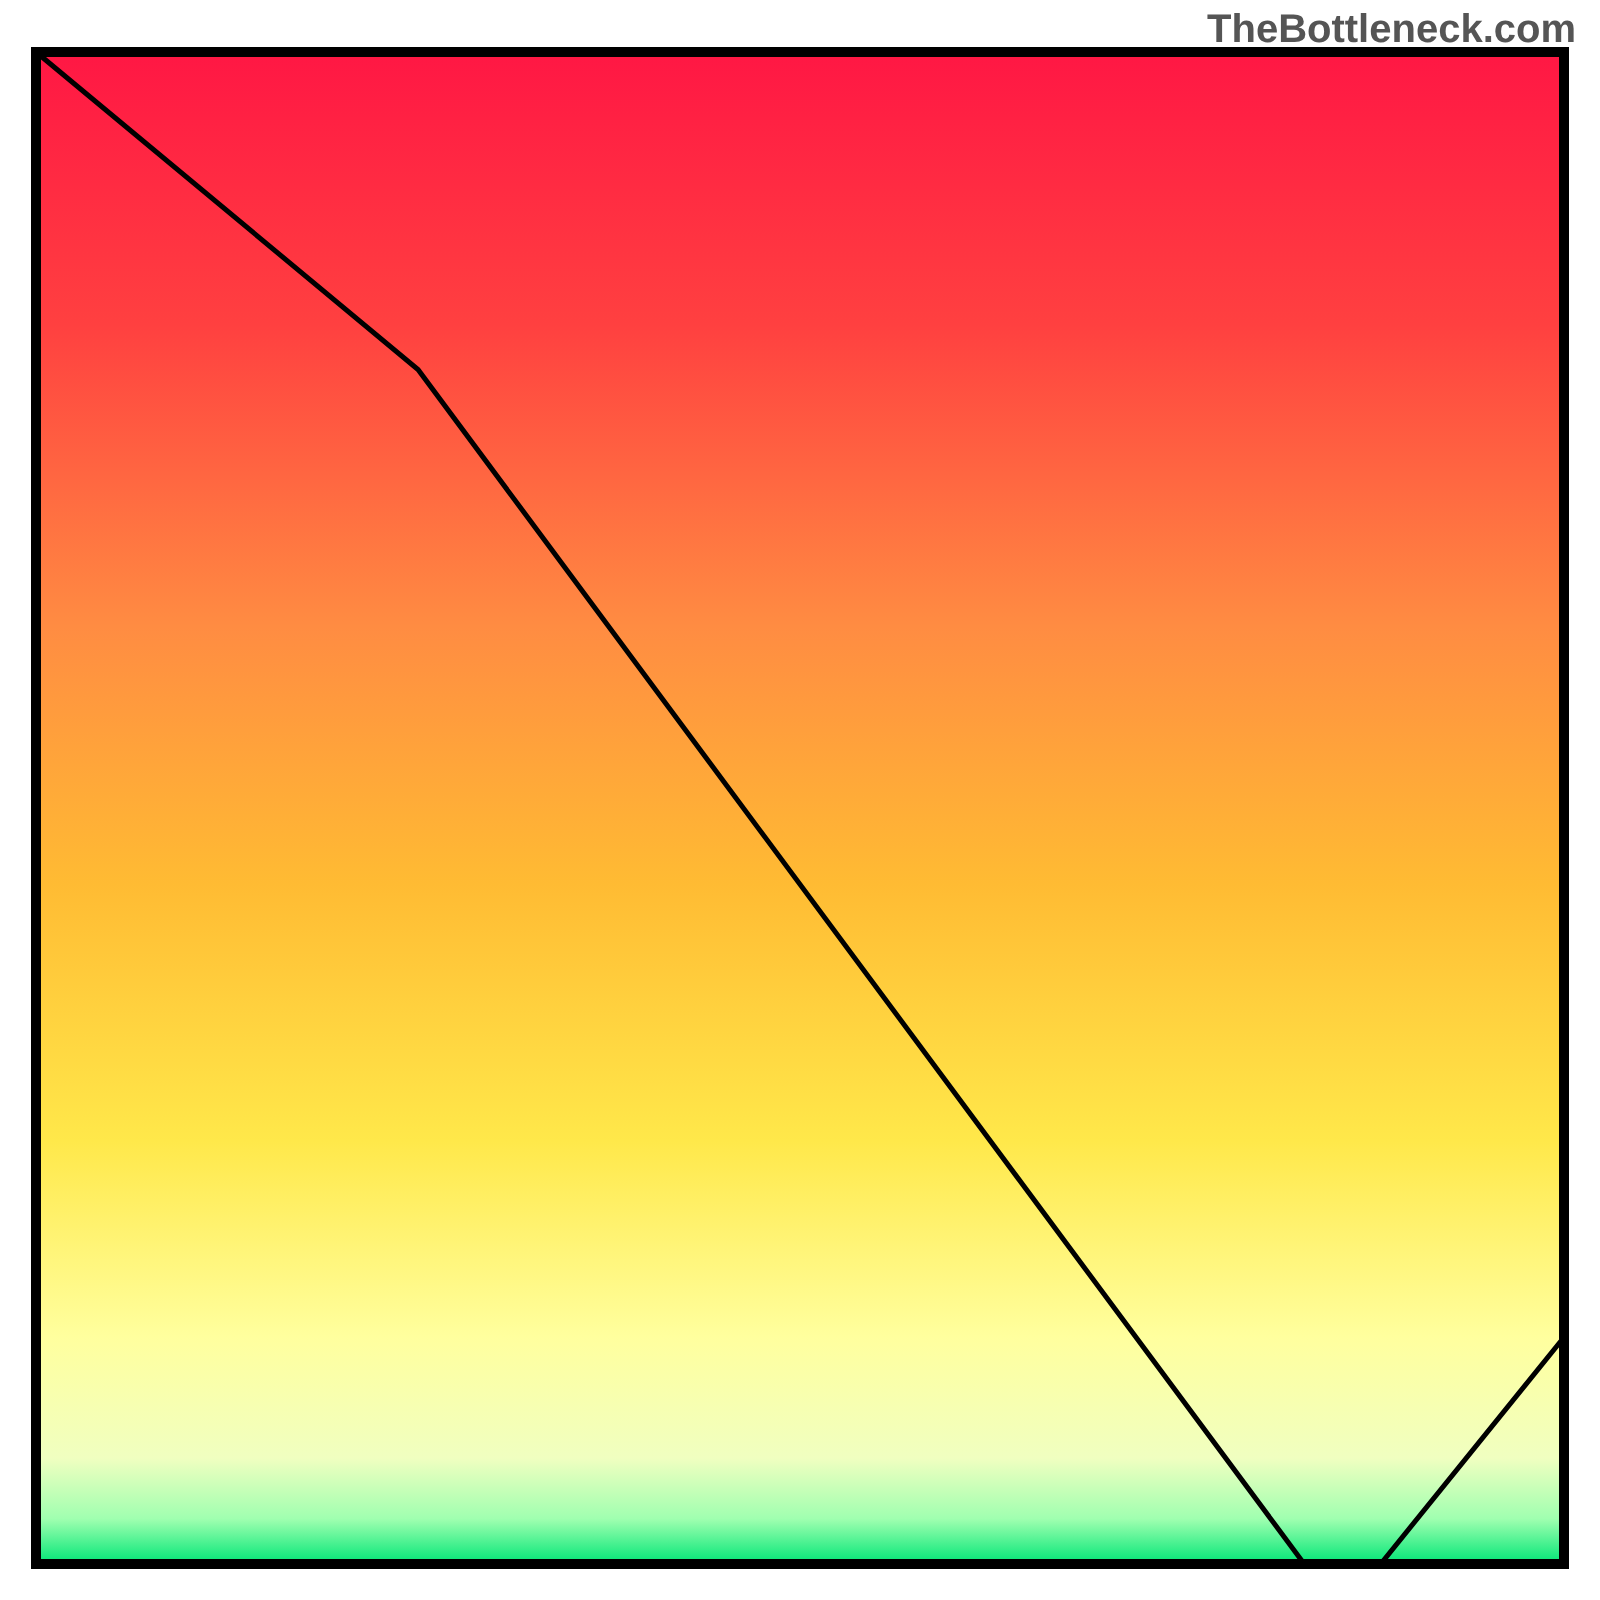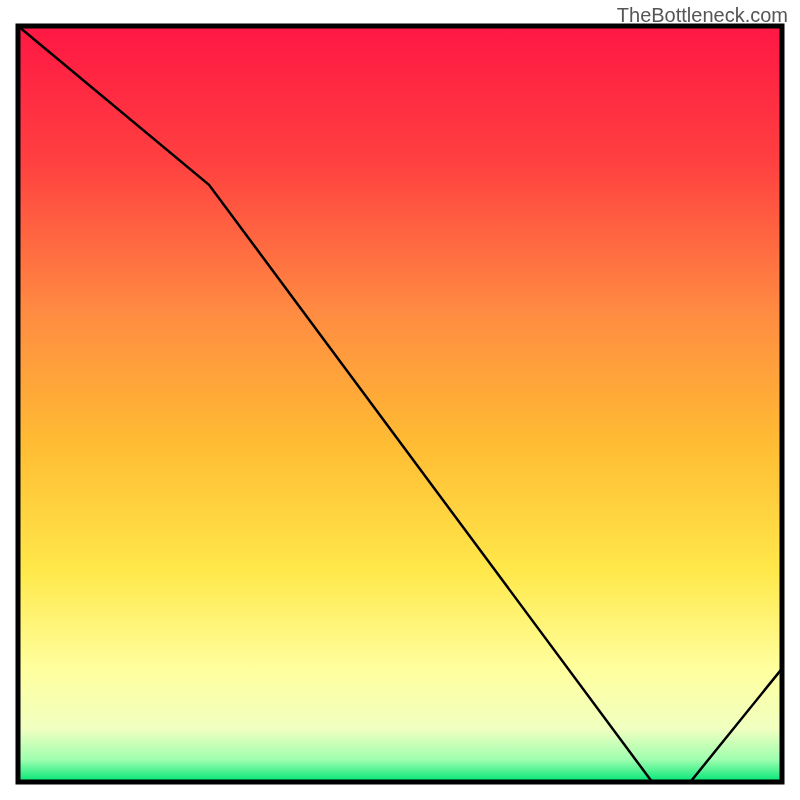--- a/index.html
+++ b/index.html
@@ -13,21 +13,21 @@
   .chart-container {
     position: relative;
     width: 800px;
     height: 800px;
   }
   .attribution {
     position: absolute;
     top: 4px;
     right: 12px;
     font-size: 20px;
-    font-weight: normal;
+    font-weight: bold;
     color: #555555;
     z-index: 10;
   }
   svg {
     display: block;
   }
 </style>
 </head>
 <body>
 

